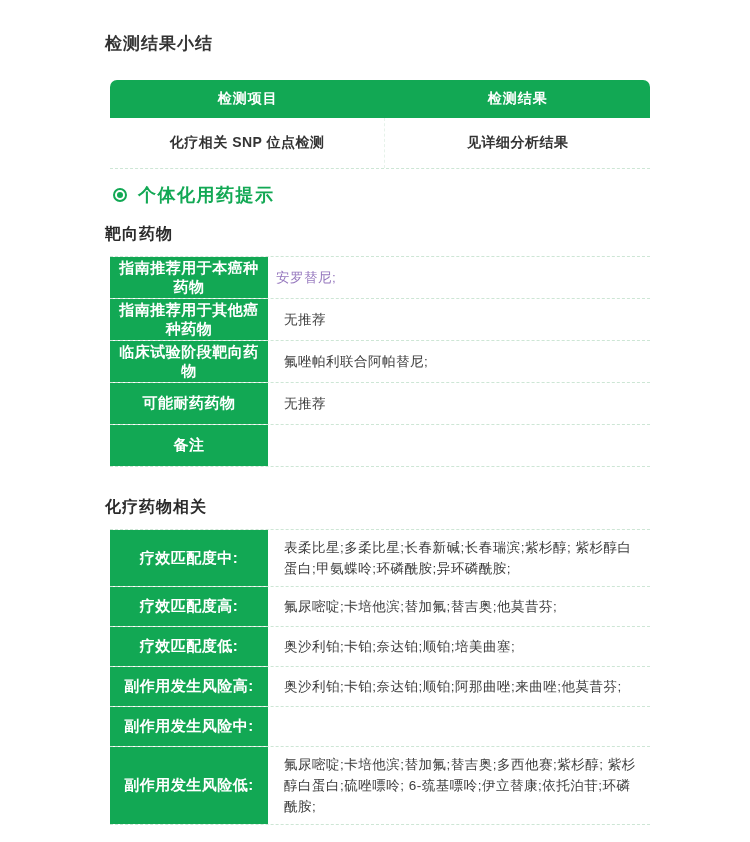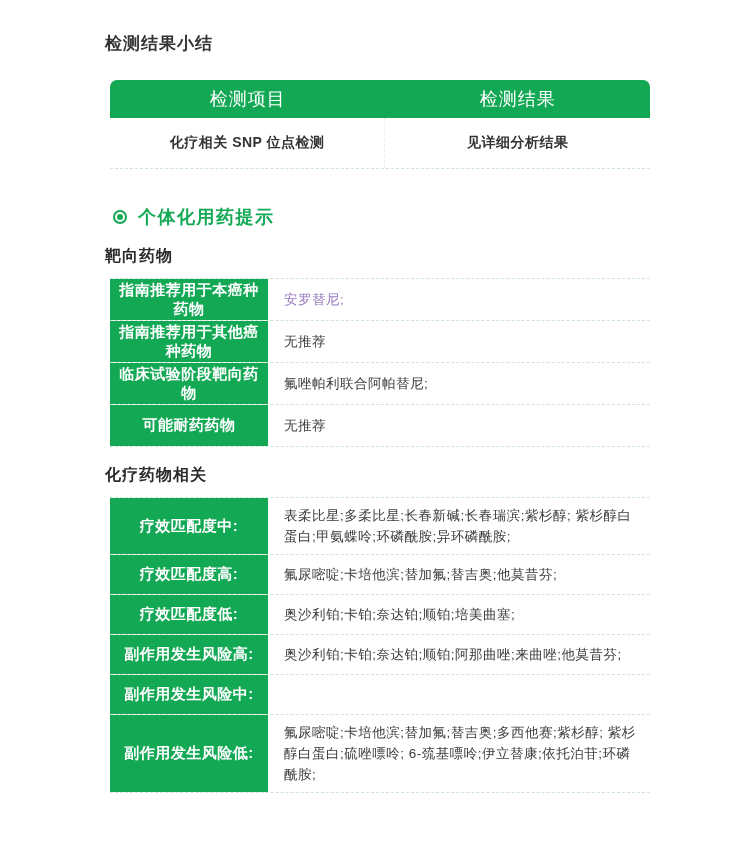--- a/index.html
+++ b/index.html
@@ -24,71 +24,71 @@
   }
 
   
   .summary-table{margin:25px 0 0 5px;width:540px;}
   .sum-header{
     display:flex;height:38px;background:var(--green);
     border-radius:7px 7px 0 0;
   }
   .sum-h-cell{
     display:flex;align-items:center;justify-content:center;
-    color:#ffffff;font-size:18px;font-weight:normal;letter-spacing:1px;text-align:right;
+    color:#ffffff;font-size:14px;font-weight:bold;letter-spacing:1px;text-align:right;
   }
   .sum-h-cell.c1{width:51%;}
   .sum-h-cell.c2{width:49%;}
   .sum-row{
     display:flex;height:51px;border-bottom:1px dashed var(--divider);
   }
   .sum-cell{
     display:flex;align-items:center;justify-content:center;
     font-size:14px;letter-spacing:0.5px;
   }
   .sum-cell.item{width:51%;font-weight:bold;color:var(--heading);border-right:1px dashed #e6f2ea;}
   .sum-cell.result{width:49%;color:var(--text);}
   .sum-cell.result.bold{font-weight:bold;color:var(--heading);}
 
   
   .section-heading{
-    display:flex;align-items:center;margin:36px 0 0 8px;
+    display:flex;align-items:center;margin:14px 0 0 8px;
     color:var(--green);font-size:18px;font-weight:bold;letter-spacing:1.5px;text-align:center;
   }
   .bullseye{
     width:14px;height:14px;border:2px solid var(--green);border-radius:50%;
     display:inline-flex;align-items:center;justify-content:center;margin-right:11px;
     flex:none;
   }
   .bullseye .dot{width:6px;height:6px;background:var(--green);border-radius:50%;}
 
   .sub-heading{
     margin:17px 0 0 0;font-size:16px;font-weight:600;color:#2b2b2b;letter-spacing:1px;
   }
-  .sub-heading.chemo-h{margin-top:18px;}
+  .sub-heading.chemo-h{margin-top:30px;}
 
   
   .kv-table{
     margin:11px 0 0 5px;width:540px;border-top:1px dashed var(--divider);
   }
   .kv-row{display:flex;border-bottom:1px dashed var(--divider);}
   .kv-label{
     width:158px;flex:none;background:var(--green);
     display:flex;align-items:center;justify-content:center;text-align:center;
     color:#ffffff;font-size:15px;font-weight:bold;letter-spacing:0.5px;
     padding:0 4px;
   }
   .kv-value{
     flex:1;display:flex;align-items:center;
     padding:7px 10px 7px 16px;
     font-size:13.5px;color:var(--text);line-height:21px;letter-spacing:0.5px;
   }
   .targeted .kv-row{height:42px;}
   .chemo .kv-row{min-height:40px;}
-  .kv-value.purple{color:var(--purple);}
+  .kv-value.purple{color:var(--purple);padding-left:8px;}
 </style>
 </head>
 <body>
 
 <div class="page">
   <div class="content">
 
     <div class="title">检测结果小结</div>
 
     <div class="summary-table">
@@ -121,20 +121,24 @@
         <div class="kv-value">无推荐</div>
       </div>
       <div class="kv-row">
         <div class="kv-label">临床试验阶段靶向药物</div>
         <div class="kv-value">氟唑帕利联合阿帕替尼;</div>
       </div>
       <div class="kv-row">
         <div class="kv-label">可能耐药药物</div>
         <div class="kv-value">无推荐</div>
       </div>
+      <div class="kv-row">
+        <div class="kv-label">备注</div>
+        <div class="kv-value"></div>
+      </div>
     </div>
 
     <div class="sub-heading chemo-h">化疗药物相关</div>
 
     <div class="kv-table chemo">
       <div class="kv-row">
         <div class="kv-label">疗效匹配度中:</div>
         <div class="kv-value">表柔比星;多柔比星;长春新碱;长春瑞滨;紫杉醇; 紫杉醇白蛋白;甲氨蝶呤;环磷酰胺;异环磷酰胺;</div>
       </div>
       <div class="kv-row">

